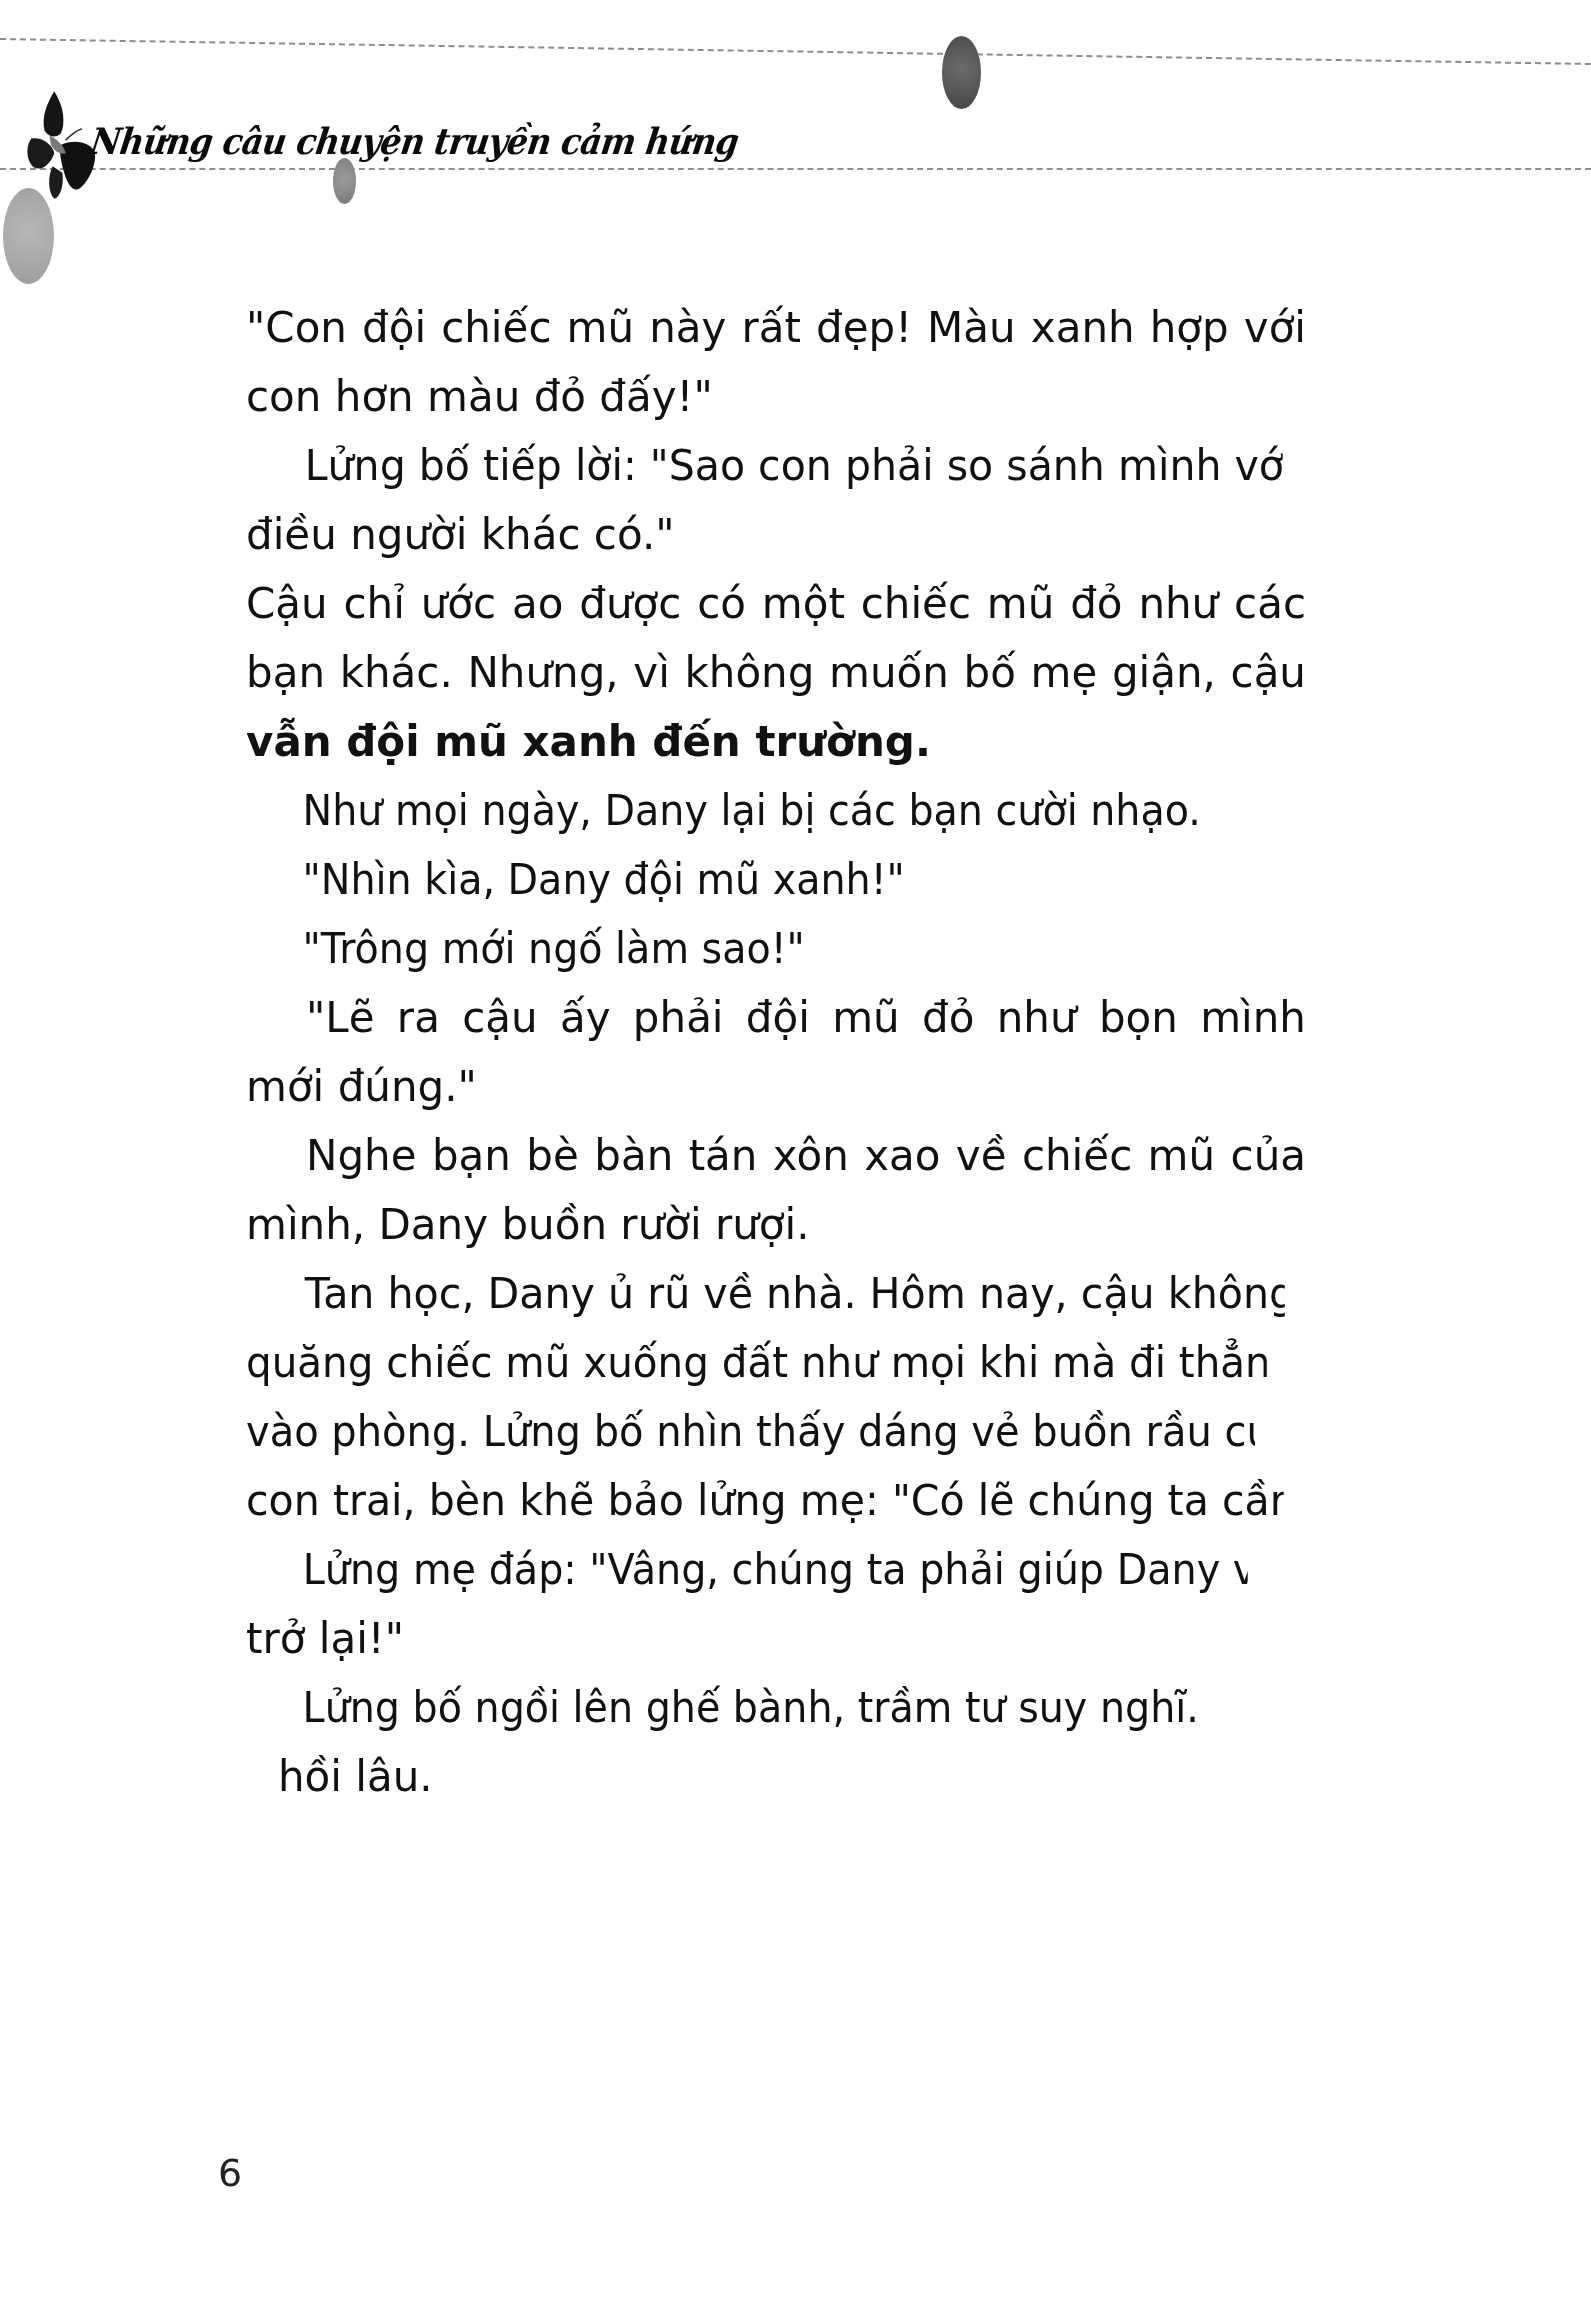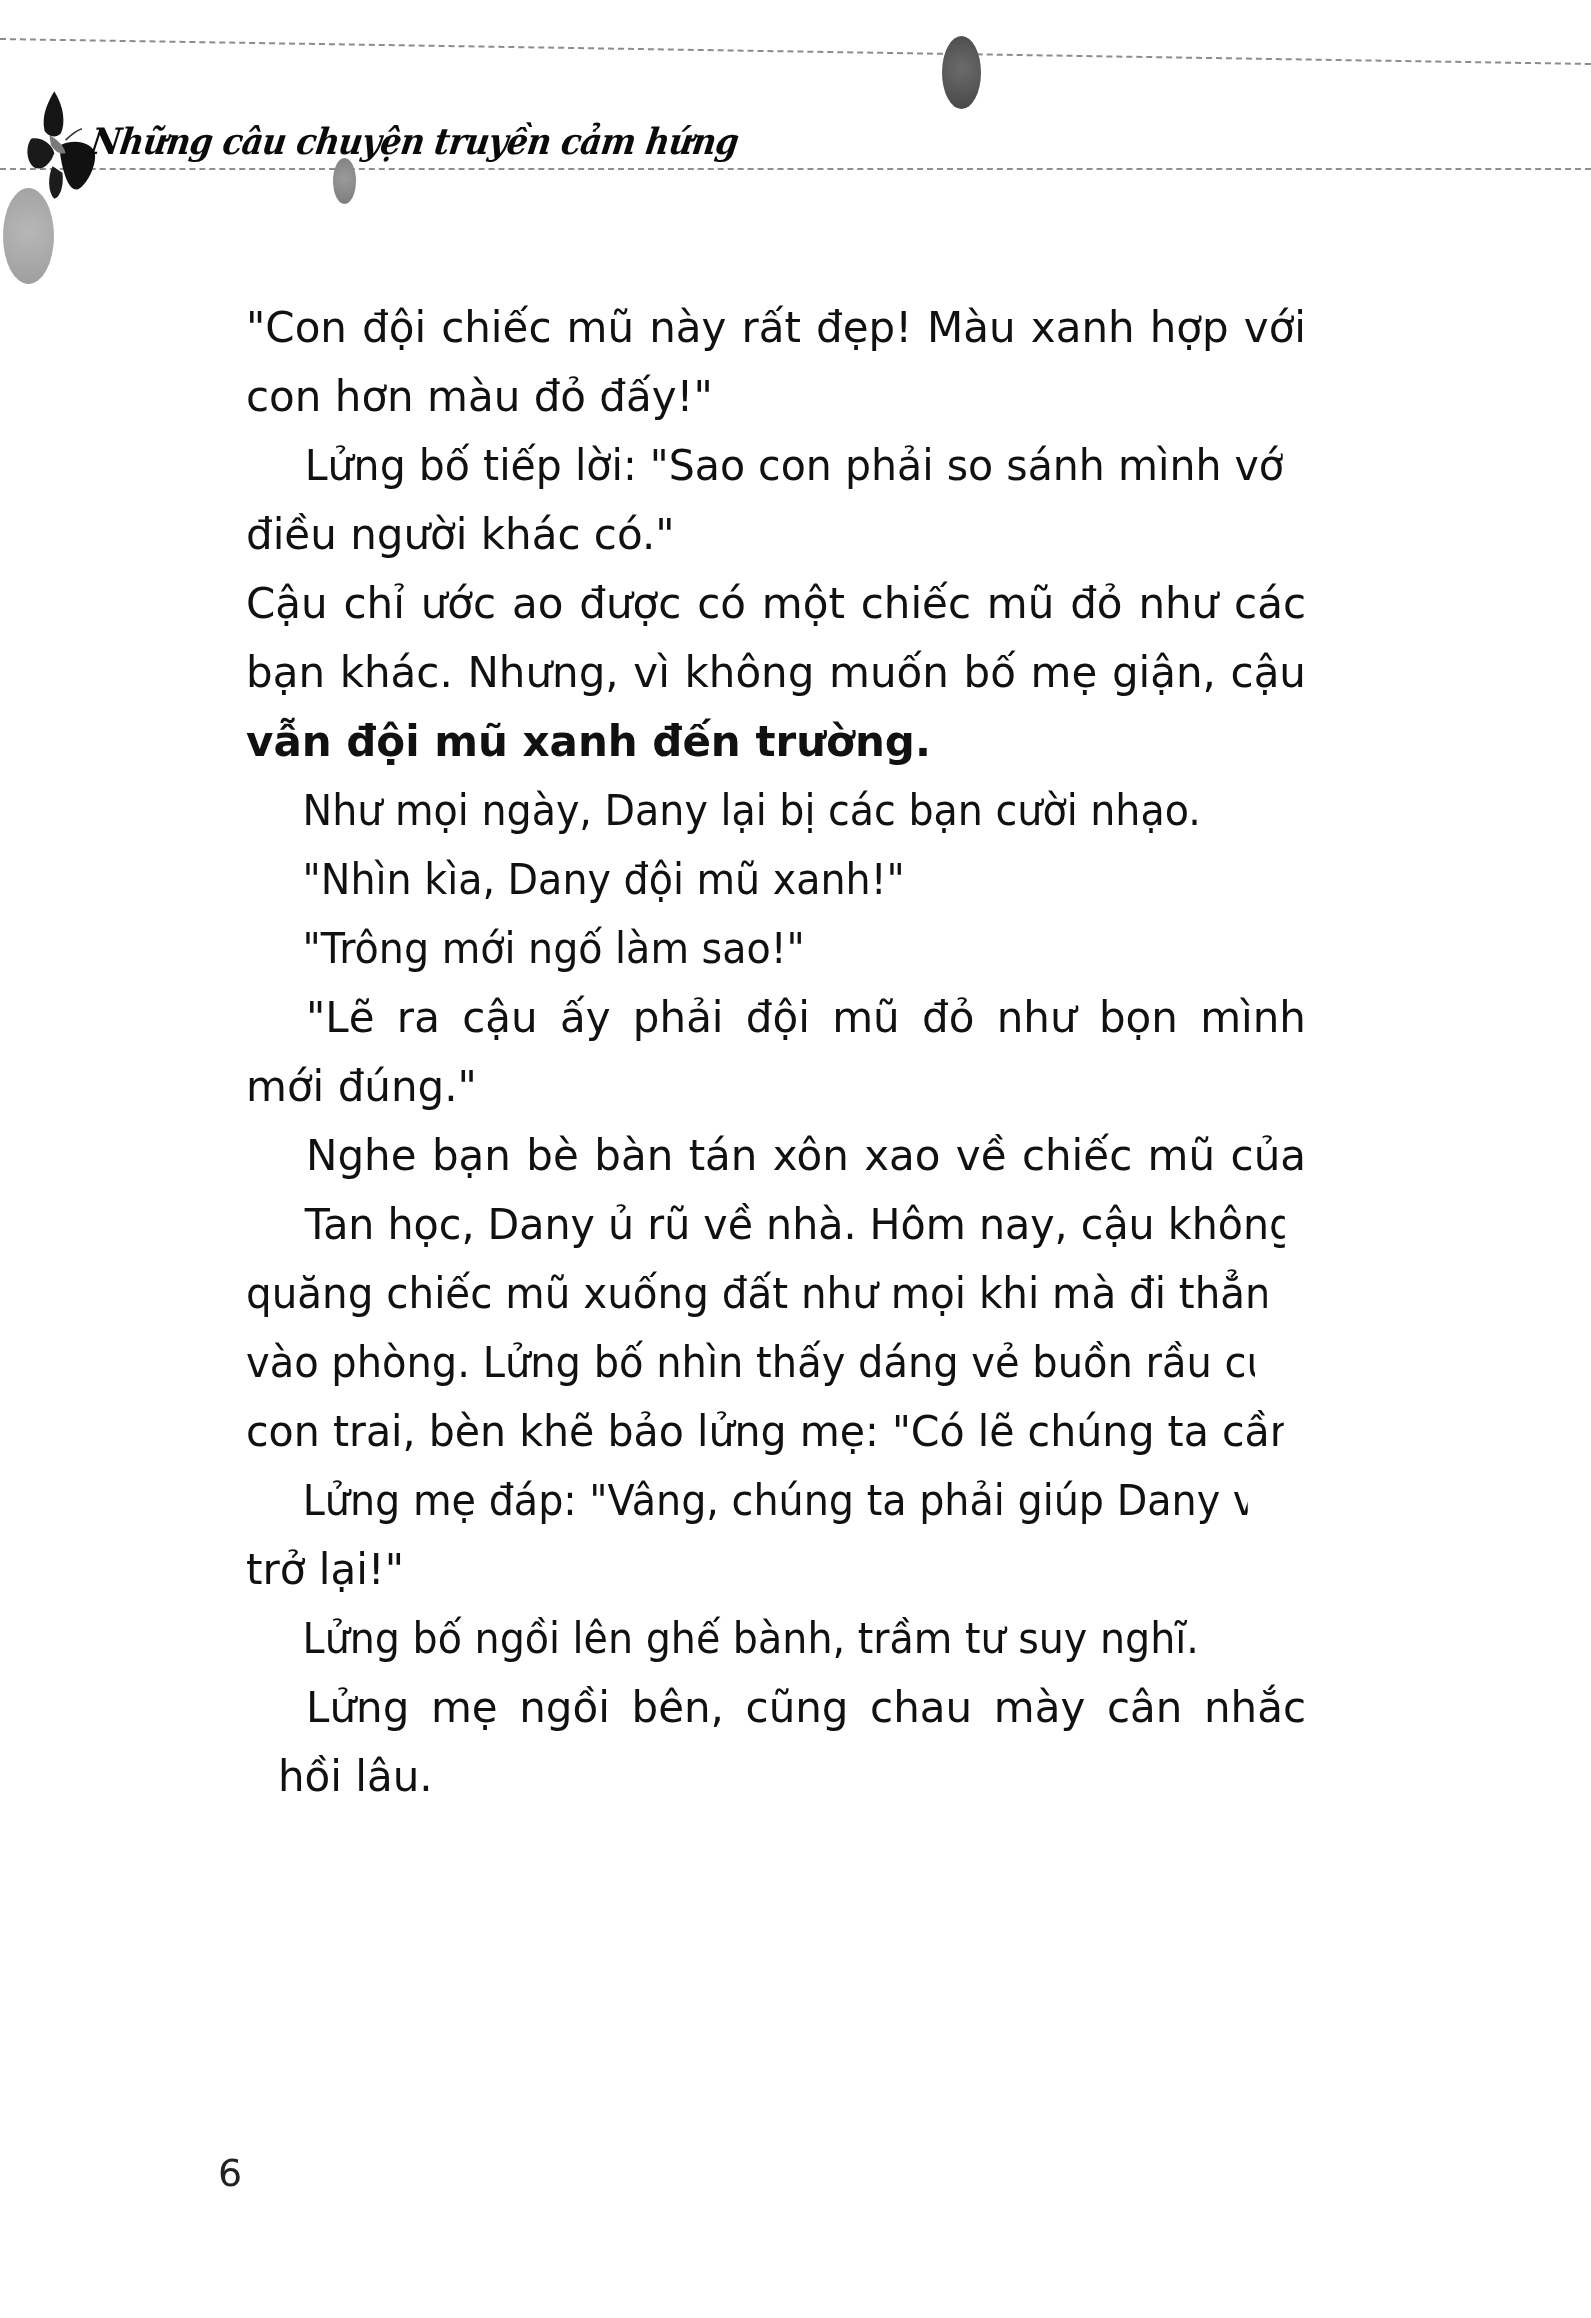--- a/index.html
+++ b/index.html
@@ -150,25 +150,25 @@
     <span class="line" style="white-space: nowrap;">điều người khác có."</span>
     <span class="line justify">Cậu chỉ ước ao được có một chiếc mũ đỏ như các</span>
     <span class="line justify">bạn khác. Nhưng, vì không muốn bố mẹ giận, cậu</span>
     <span class="line" style="white-space: nowrap; font-weight: bold;">vẫn đội mũ xanh đến trường.</span>
     <span class="line indent" style="white-space: nowrap; transform: scaleX(0.943);">Như mọi ngày, Dany lại bị các bạn cười nhạo.</span>
     <span class="line indent" style="white-space: nowrap; transform: scaleX(0.943);">"Nhìn kìa, Dany đội mũ xanh!"</span>
     <span class="line indent" style="white-space: nowrap; transform: scaleX(0.943);">"Trông mới ngố làm sao!"</span>
     <span class="line indent justify">"Lẽ ra cậu ấy phải đội mũ đỏ như bọn mình</span>
     <span class="line" style="white-space: nowrap;">mới đúng."</span>
     <span class="line indent justify">Nghe bạn bè bàn tán xôn xao về chiếc mũ của</span>
+    <span class="line" style="white-space: nowrap;">mình, Dany buồn rười rượi.</span>
     <span class="line indent justify" style="text-align: left; text-align-last: left; white-space: nowrap; transform: scaleX(0.98);">Tan học, Dany ủ rũ về nhà. Hôm nay, cậu không</span>
     <span class="line justify" style="text-align: left; text-align-last: left; white-space: nowrap; transform: scaleX(0.963);">quăng chiếc mũ xuống đất như mọi khi mà đi thẳng</span>
     <span class="line justify" style="text-align: left; text-align-last: left; white-space: nowrap; transform: scaleX(0.952);">vào phòng. Lửng bố nhìn thấy dáng vẻ buồn rầu của</span>
     <span class="line justify" style="text-align: left; text-align-last: left; white-space: nowrap; transform: scaleX(0.979);">con trai, bèn khẽ bảo lửng mẹ: "Có lẽ chúng ta cần</span>
     <span class="line indent justify" style="text-align: left; text-align-last: left; white-space: nowrap; transform: scaleX(0.945);">Lửng mẹ đáp: "Vâng, chúng ta phải giúp Dany vui</span>
     <span class="line" style="white-space: nowrap;">trở lại!"</span>
     <span class="line indent" style="white-space: nowrap; transform: scaleX(0.943);">Lửng bố ngồi lên ghế bành, trầm tư suy nghĩ.</span>
-    <span class="line indent justify">Lửng mẹ ngồi bên, cũng chau mày cân nhắc</span>
     <span class="line" style="white-space: nowrap; margin-left: 32px;">hồi lâu.</span>
   </div>
 
 <div id="page-number">6</div>
 
 
 </body></html>

